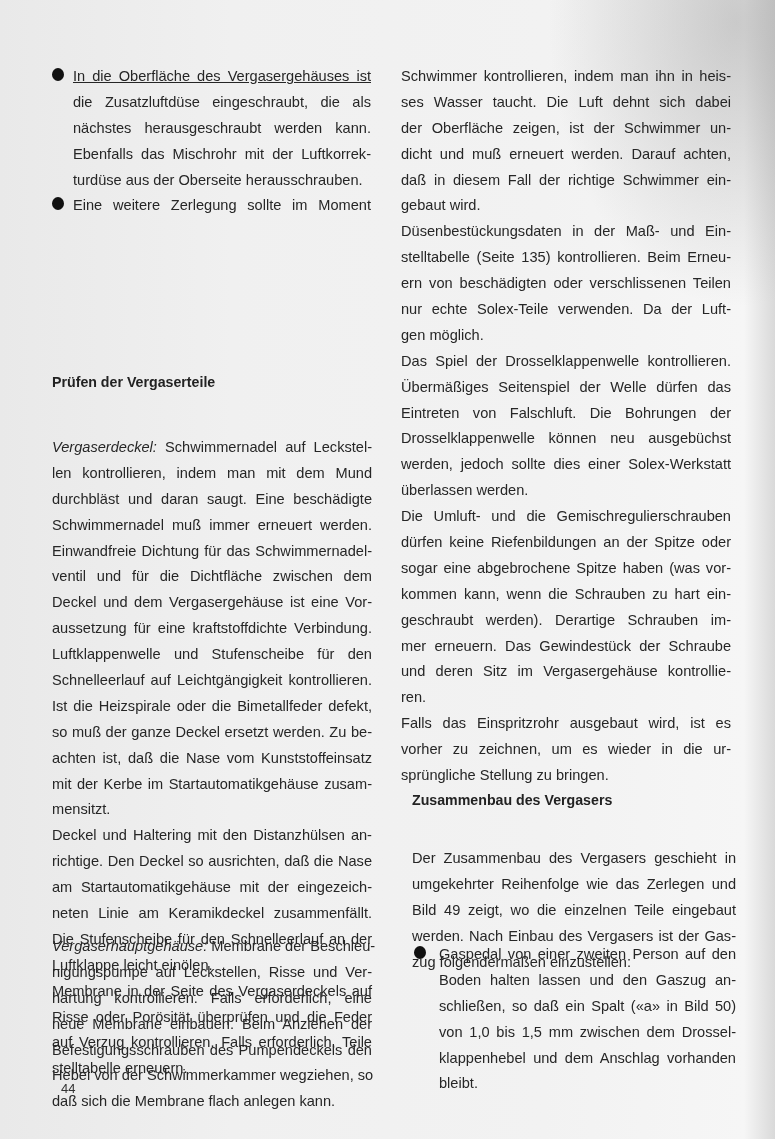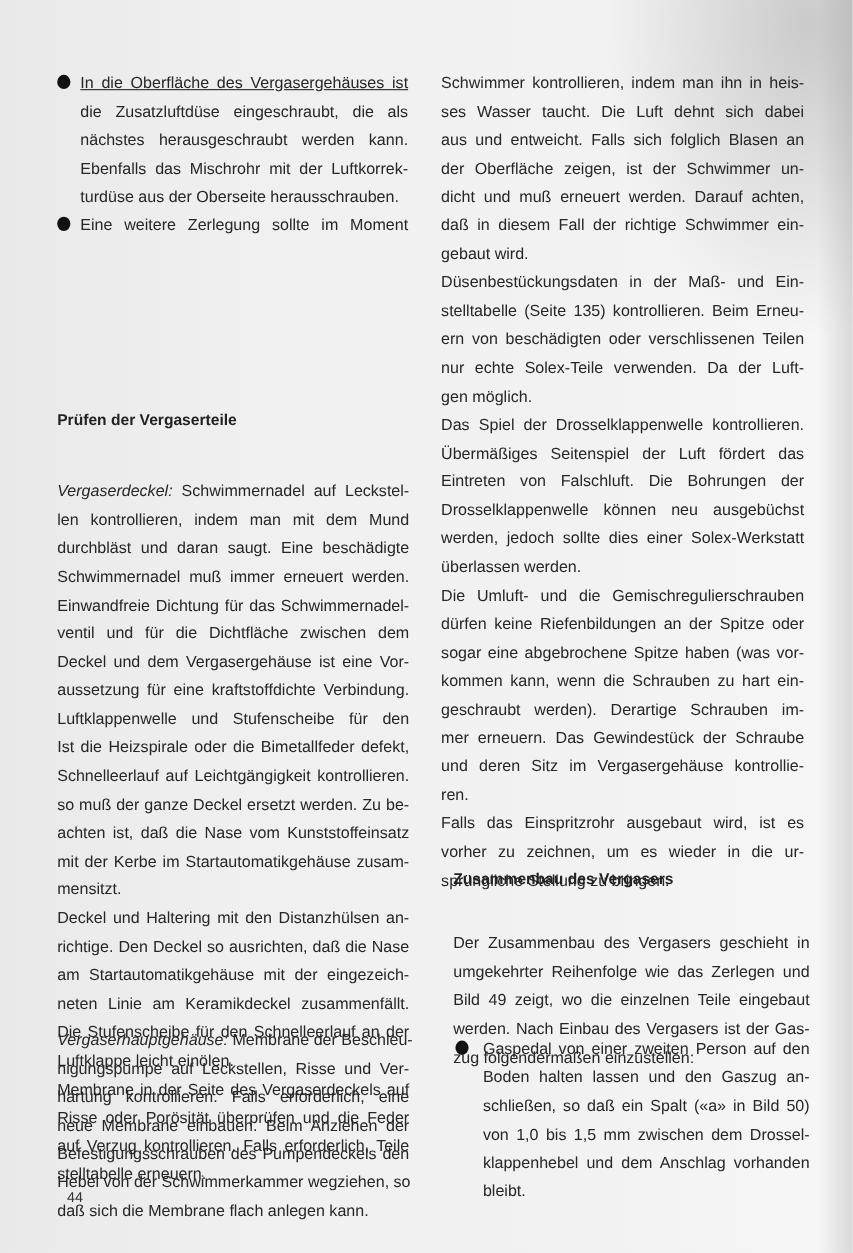--- a/index.html
+++ b/index.html
@@ -55,22 +55,22 @@
   <div class="col left" style="left:52px; width:320px; top:435px;">
     <span class="line" style="height: 25.9px; line-height: 25.9px;"><span class="it">Vergaserdeckel:</span><span> Schwimmernadel auf Leckstel-</span></span>
     <span class="line" style="height: 25.9px; line-height: 25.9px;">len kontrollieren, indem man mit dem Mund</span>
     <span class="line" style="height: 25.9px; line-height: 25.9px;">durchbläst und daran saugt. Eine beschädigte</span>
     <span class="line" style="height: 25.9px; line-height: 25.9px;">Schwimmernadel muß immer erneuert werden.</span>
     <span class="line" style="height: 25.9px; line-height: 25.9px;">Einwandfreie Dichtung für das Schwimmernadel-</span>
     <span class="line" style="height: 25.9px; line-height: 25.9px;">ventil und für die Dichtfläche zwischen dem</span>
     <span class="line" style="height: 25.9px; line-height: 25.9px;">Deckel und dem Vergasergehäuse ist eine Vor-</span>
     <span class="line" style="height: 25.9px; line-height: 25.9px;">aussetzung für eine kraftstoffdichte Verbindung.</span>
     <span class="line" style="height: 25.9px; line-height: 25.9px;">Luftklappenwelle und Stufenscheibe für den</span>
+    <span class="line" style="height: 25.9px; line-height: 25.9px;">Schnelleerlauf auf Leichtgängigkeit kontrollieren.</span>
     <span class="line" style="height: 25.9px; line-height: 25.9px;">Ist die Heizspirale oder die Bimetallfeder defekt,</span>
-    <span class="line" style="height: 25.9px; line-height: 25.9px;">Schnelleerlauf auf Leichtgängigkeit kontrollieren.</span>
     <span class="line" style="height: 25.9px; line-height: 25.9px;">so muß der ganze Deckel ersetzt werden. Zu be-</span>
     <span class="line" style="height: 25.9px; line-height: 25.9px;">achten ist, daß die Nase vom Kunststoffeinsatz</span>
     <span class="line" style="height: 25.9px; line-height: 25.9px;">mit der Kerbe im Startautomatikgehäuse zusam-</span>
     <span class="line last" style="height: 25.9px; line-height: 25.9px;">mensitzt.</span>
     <span class="line" style="height: 25.9px; line-height: 25.9px;">Deckel und Haltering mit den Distanzhülsen an-</span>
     <span class="line" style="height: 25.9px; line-height: 25.9px;">richtige. Den Deckel so ausrichten, daß die Nase</span>
     <span class="line" style="height: 25.9px; line-height: 25.9px;">am Startautomatikgehäuse mit der eingezeich-</span>
     <span class="line" style="height: 25.9px; line-height: 25.9px;">neten Linie am Keramikdeckel zusammenfällt.</span>
     <span class="line" style="height: 25.9px; line-height: 25.9px;">Die Stufenscheibe für den Schnelleerlauf an der</span>
     <span class="line last" style="height: 25.9px; line-height: 25.9px;">Luftklappe leicht einölen.</span>
@@ -86,32 +86,31 @@
     <span class="line" style="height: 25.9px; line-height: 25.9px;">härtung kontrollieren. Falls erforderlich, eine</span>
     <span class="line" style="height: 25.9px; line-height: 25.9px;">neue Membrane einbauen. Beim Anziehen der</span>
     <span class="line" style="height: 25.9px; line-height: 25.9px;">Befestigungsschrauben des Pumpendeckels den</span>
     <span class="line" style="height: 25.9px; line-height: 25.9px;">Hebel von der Schwimmerkammer wegziehen, so</span>
     <span class="line last" style="height: 25.9px; line-height: 25.9px;">daß sich die Membrane flach anlegen kann.</span>
   </div>
 
   <div class="col right" style="top:64px;">
     <span class="line" style="height: 25.9px; line-height: 25.9px;">Schwimmer kontrollieren, indem man ihn in heis-</span>
     <span class="line" style="height: 25.9px; line-height: 25.9px;">ses Wasser taucht. Die Luft dehnt sich dabei</span>
-    <span class="line" style="height: 25.9px; line-height: 25.9px;">aus und entweicht. Falls sich folglich Blasen an</span>
     <span class="line" style="height: 25.9px; line-height: 25.9px;">der Oberfläche zeigen, ist der Schwimmer un-</span>
     <span class="line" style="height: 25.9px; line-height: 25.9px;">dicht und muß erneuert werden. Darauf achten,</span>
     <span class="line" style="height: 25.9px; line-height: 25.9px;">daß in diesem Fall der richtige Schwimmer ein-</span>
     <span class="line last" style="height: 25.9px; line-height: 25.9px;">gebaut wird.</span>
     <span class="line" style="height: 25.9px; line-height: 25.9px;">Düsenbestückungsdaten in der Maß- und Ein-</span>
     <span class="line" style="height: 25.9px; line-height: 25.9px;">stelltabelle (Seite 135) kontrollieren. Beim Erneu-</span>
     <span class="line" style="height: 25.9px; line-height: 25.9px;">ern von beschädigten oder verschlissenen Teilen</span>
     <span class="line" style="height: 25.9px; line-height: 25.9px;">nur echte Solex-Teile verwenden. Da der Luft-</span>
     <span class="line last" style="height: 25.9px; line-height: 25.9px;">gen möglich.</span>
     <span class="line" style="height: 25.9px; line-height: 25.9px;">Das Spiel der Drosselklappenwelle kontrollieren.</span>
-    <span class="line" style="height: 25.9px; line-height: 25.9px;">Übermäßiges Seitenspiel der Luft fördert das</span>
+    <span class="line" style="height: 25.9px; line-height: 25.9px;">Übermäßiges Seitenspiel der Welle dürfen das</span>
     <span class="line" style="height: 25.9px; line-height: 25.9px;">Eintreten von Falschluft. Die Bohrungen der</span>
     <span class="line" style="height: 25.9px; line-height: 25.9px;">Drosselklappenwelle können neu ausgebüchst</span>
     <span class="line" style="height: 25.9px; line-height: 25.9px;">werden, jedoch sollte dies einer Solex-Werkstatt</span>
     <span class="line last" style="height: 25.9px; line-height: 25.9px;">überlassen werden.</span>
     <span class="line" style="height: 25.9px; line-height: 25.9px;">Die Umluft- und die Gemischregulierschrauben</span>
     <span class="line" style="height: 25.9px; line-height: 25.9px;">dürfen keine Riefenbildungen an der Spitze oder</span>
     <span class="line" style="height: 25.9px; line-height: 25.9px;">sogar eine abgebrochene Spitze haben (was vor-</span>
     <span class="line" style="height: 25.9px; line-height: 25.9px;">kommen kann, wenn die Schrauben zu hart ein-</span>
     <span class="line" style="height: 25.9px; line-height: 25.9px;">geschraubt werden). Derartige Schrauben im-</span>
     <span class="line" style="height: 25.9px; line-height: 25.9px;">mer erneuern. Das Gewindestück der Schraube</span>

